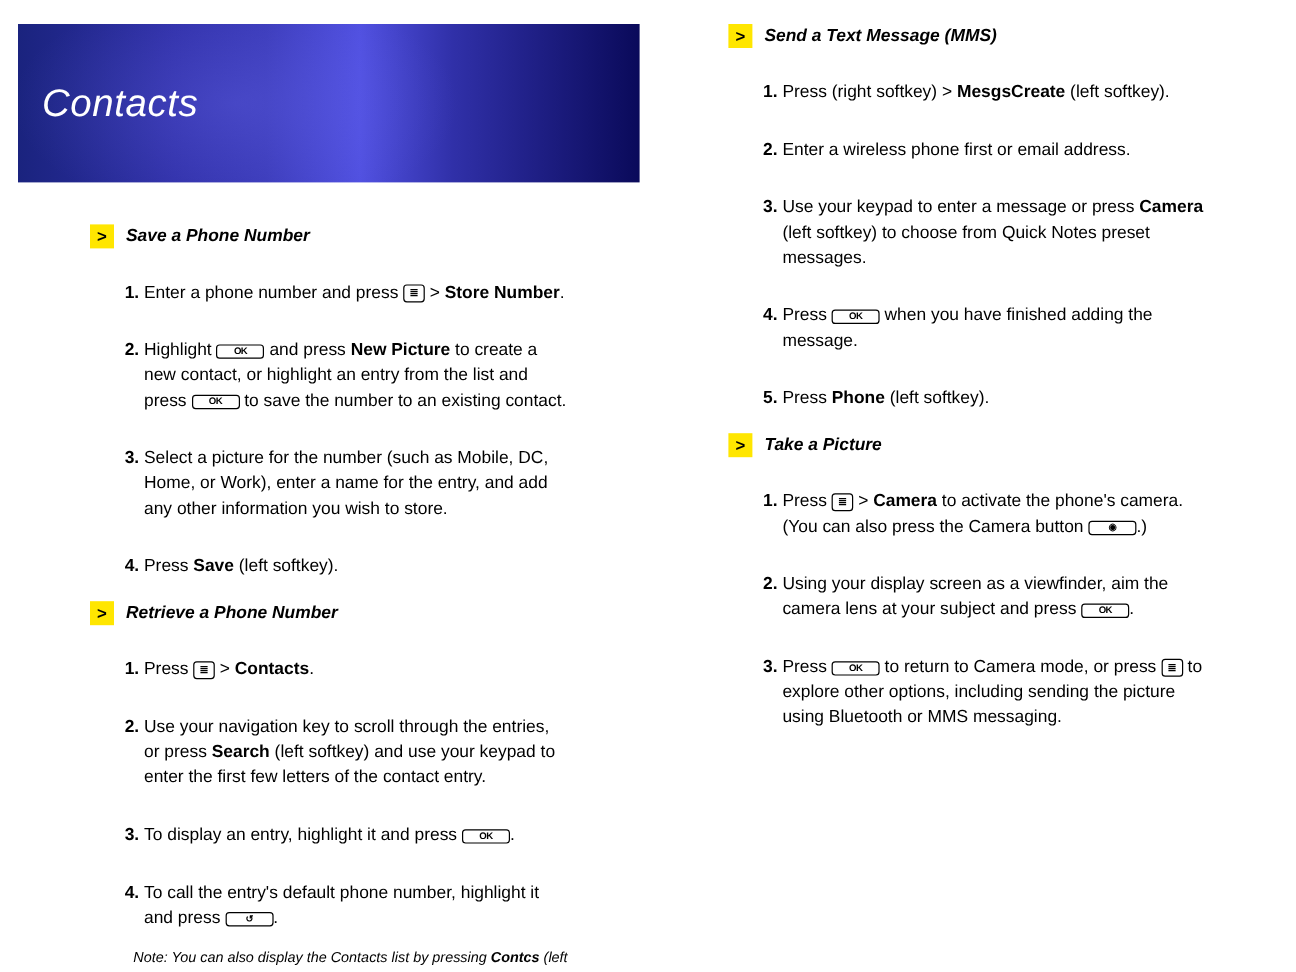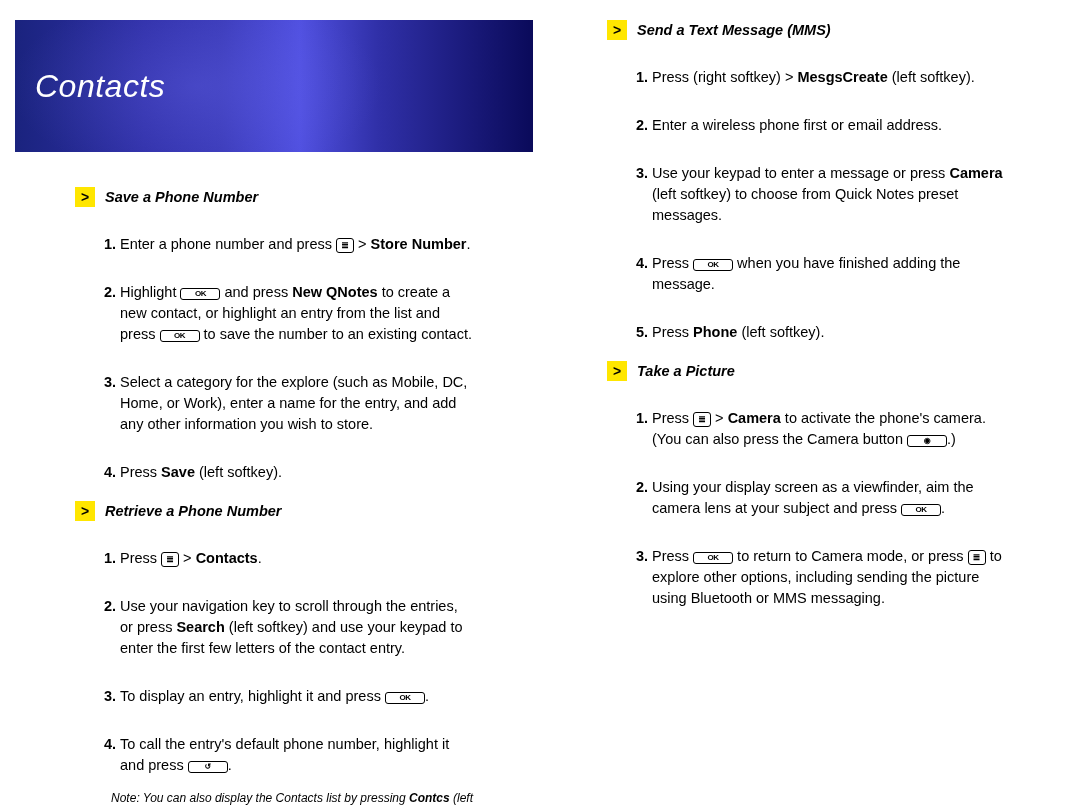--- a/index.html
+++ b/index.html
@@ -130,22 +130,22 @@
     <div class="content" id="content-left">
         <div class="section">
           <div class="section-header">
             <span class="arrow-badge">
               <span>&gt;</span>
             </span>
             <span class="section-title">Save a Phone Number</span>
           </div>
           <ol class="steps">
             <li>Enter a phone number and press <span class="icon-box icon-menu">≣</span> &gt; <span class="b">Store Number</span>.</li>
-            <li>Highlight <span class="icon-box">OK</span> and press <span class="b">New QNotes</span> to create a new contact, or highlight an entry from the list and press <span class="icon-box">OK</span> to save the number to an existing contact.</li>
-            <li>Select a category for the explore (such as Mobile, DC, Home, or Work), enter a name for the entry, and add any other information you wish to store.</li>
+            <li>Highlight <span class="icon-box">OK</span> and press <span class="b">New Picture</span> to create a new contact, or highlight an entry from the list and press <span class="icon-box">OK</span> to save the number to an existing contact.</li>
+            <li>Select a picture for the number (such as Mobile, DC, Home, or Work), enter a name for the entry, and add any other information you wish to store.</li>
             <li>Press <span class="b">Save</span> (left softkey).</li>
           </ol>
         </div>
         <div class="section">
           <div class="section-header">
             <span class="arrow-badge">
               <span>&gt;</span>
             </span>
             <span class="section-title">Retrieve a Phone Number</span>
           </div>

